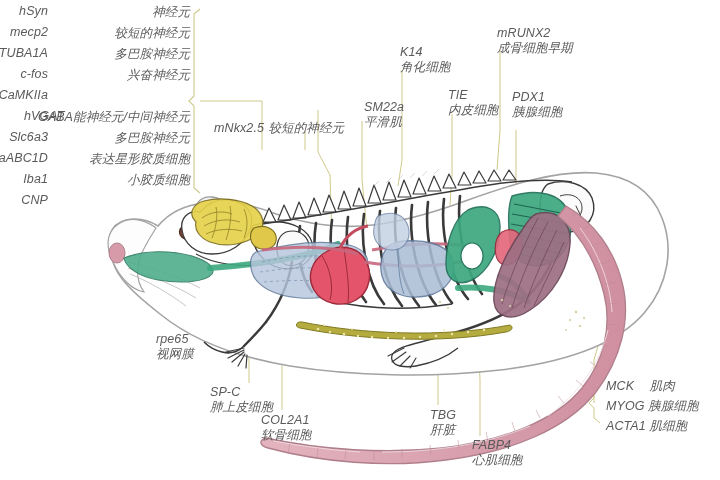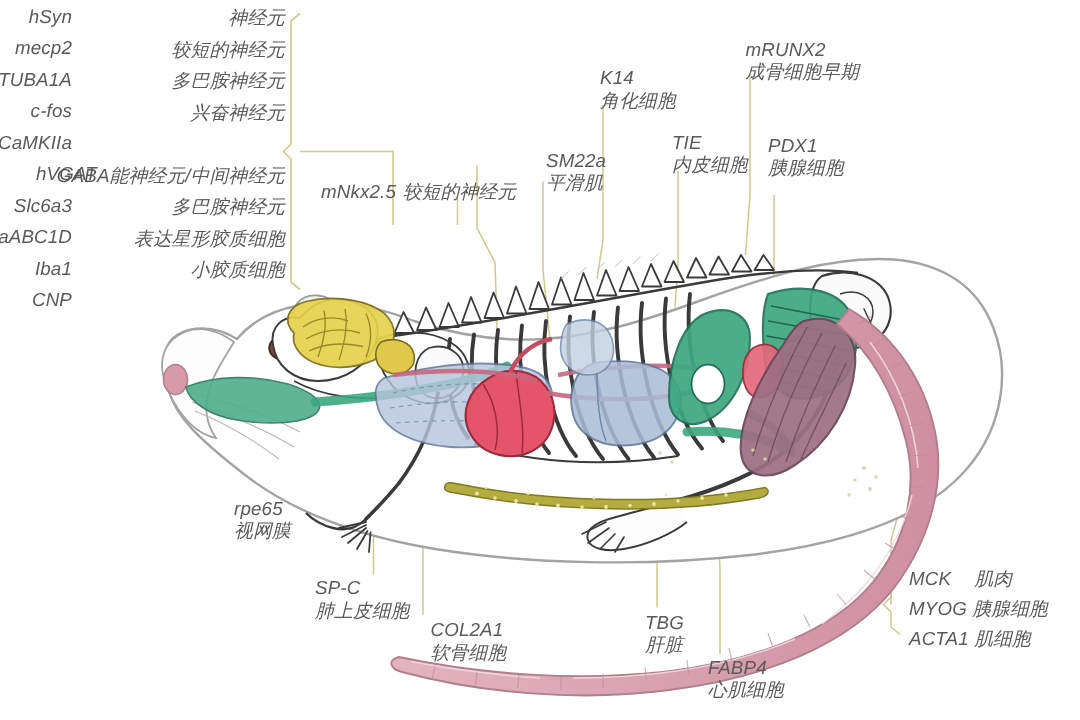--- a/index.html
+++ b/index.html
@@ -465,21 +465,21 @@
     <div class="lbl grp" style="left:156px;top:332px;">
       <span class="gene">rpe65</span>
       <span class="cn">视网膜</span>
     </div>
 
     <div class="lbl grp" style="left:210px;top:385px;width:80px;">
       <span class="gene">SP-C</span>
       <span class="cn">肺上皮细胞</span>
     </div>
 
-    <div class="lbl grp" style="left:287px;top:413px;">
+    <div class="lbl grp" style="left:261px;top:413px;">
       <span class="gene">COL2A1</span>
       <span class="cn">软骨细胞</span>
     </div>
 
     <div class="lbl grp" style="left:430px;top:408px;">
       <span class="gene">TBG</span>
       <span class="cn">肝脏</span>
     </div>
 
     <div class="lbl grp" style="left:472px;top:438px;">

